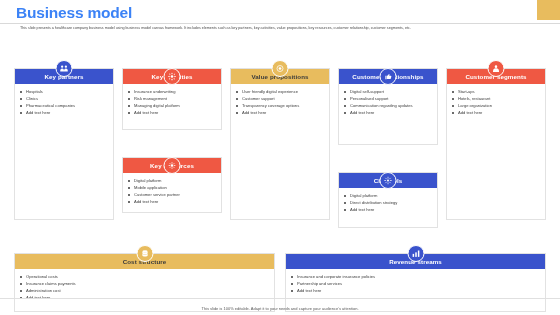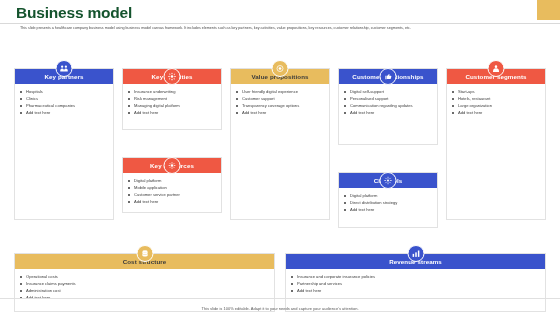--- a/index.html
+++ b/index.html
@@ -32,21 +32,21 @@
     background: #e8bc5e;
   }
 
   
   .page-title {
     position: absolute;
     left: 16px;
     top: 4px;
     font-size: 15.5px;
     font-weight: bold;
-    color: #14532d;
+    color: #3b82f6;
     letter-spacing: -0.2px;
   }
   .title-rule {
     position: absolute;
     left: 0;
     right: 0;
     top: 23px;
     height: 1px;
     background: #d9d9d9;
   }

